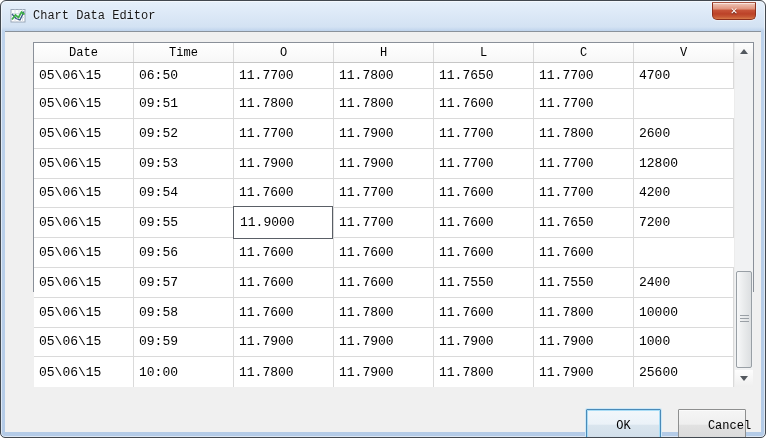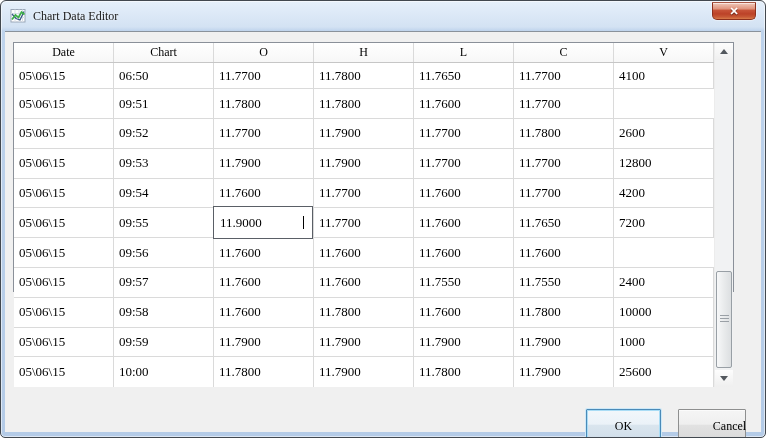--- a/index.html
+++ b/index.html
@@ -1,20 +1,20 @@
 <!DOCTYPE html>
 <html><head>
 <meta charset="utf-8">
 <style>
   html,body { margin:0; padding:0; background:#ffffff; }
   * { box-sizing:border-box; }
 
   .window {
     position:relative; width:766px; height:438px;
-    font-family:Liberation Serif, serif; font-size:12px; color:#000;
+    font-family:Liberation Mono, monospace; font-size:12px; color:#000;
     background:linear-gradient(180deg,#e6f0fb 0%,#d3e2f3 26px,#bed3ec 30px,#b4cbe7 100%);
     border:1px solid #42484f;
     border-radius:6px 6px 5px 5px;
     box-shadow:inset 0 0 0 1px rgba(255,255,255,.55);
     overflow:hidden;
   }
 
   .titlebar { position:relative; height:30px; display:flex; align-items:center; gap:7px; padding:0 9px; }
   .app-icon svg { width:16px; height:16px; display:block; }
   .title { font-size:12px; color:#161616; text-shadow:0 0 3px rgba(255,255,255,.9); }
@@ -28,21 +28,21 @@
     display:flex; align-items:center; justify-content:center; cursor:default;
   }
   .close-glyph { color:#fff; font-size:11px; font-weight:bold; line-height:1; text-shadow:0 1px 1px rgba(0,0,0,.5); }
 
   .client {
     position:absolute; left:4px; right:4px; top:30px; bottom:5px;
     background:#f0f0f0; border-top:1px solid #8a929b;
   }
 
   .panel {
-    position:absolute; left:8px; top:10px; width:721px; height:250px;
+    position:absolute; left:28px; top:10px; width:721px; height:250px;
     background:#ffffff; border:1px solid #8a9099;
   }
 
   .grid { position:absolute; left:0; top:0; width:700px; height:344px; overflow:hidden; }
 
   .hrow { display:flex; height:20px; border-bottom:1px solid #c6c6c6; background:linear-gradient(#ffffff,#f7f7f7); }
   .hcell {
     width:100px; border-right:1px solid #dadada;
     display:flex; align-items:center; justify-content:center;
     font-size:12px; color:#000;
@@ -120,36 +120,36 @@
     </div>
   </div>
 
   <div class="client">
 
     <div class="panel">
 
       <div class="grid">
         <div class="hrow">
           <div class="hcell">Date</div>
-          <div class="hcell">Chart</div>
+          <div class="hcell">Time</div>
           <div class="hcell">O</div>
           <div class="hcell">H</div>
           <div class="hcell">L</div>
           <div class="hcell">C</div>
           <div class="hcell">V</div>
         </div>
         <div id="tbody">
             <div class="row first">
               <div class="cell">05\06\15</div>
               <div class="cell">06:50</div>
               <div class="cell">11.7700</div>
               <div class="cell">11.7800</div>
               <div class="cell">11.7650</div>
               <div class="cell">11.7700</div>
-              <div class="cell">4100</div>
+              <div class="cell">4700</div>
             </div>
             <div class="row">
               <div class="cell">05\06\15</div>
               <div class="cell">09:51</div>
               <div class="cell">11.7800</div>
               <div class="cell">11.7800</div>
               <div class="cell">11.7600</div>
               <div class="cell">11.7700</div>
             </div>
             <div class="row">

